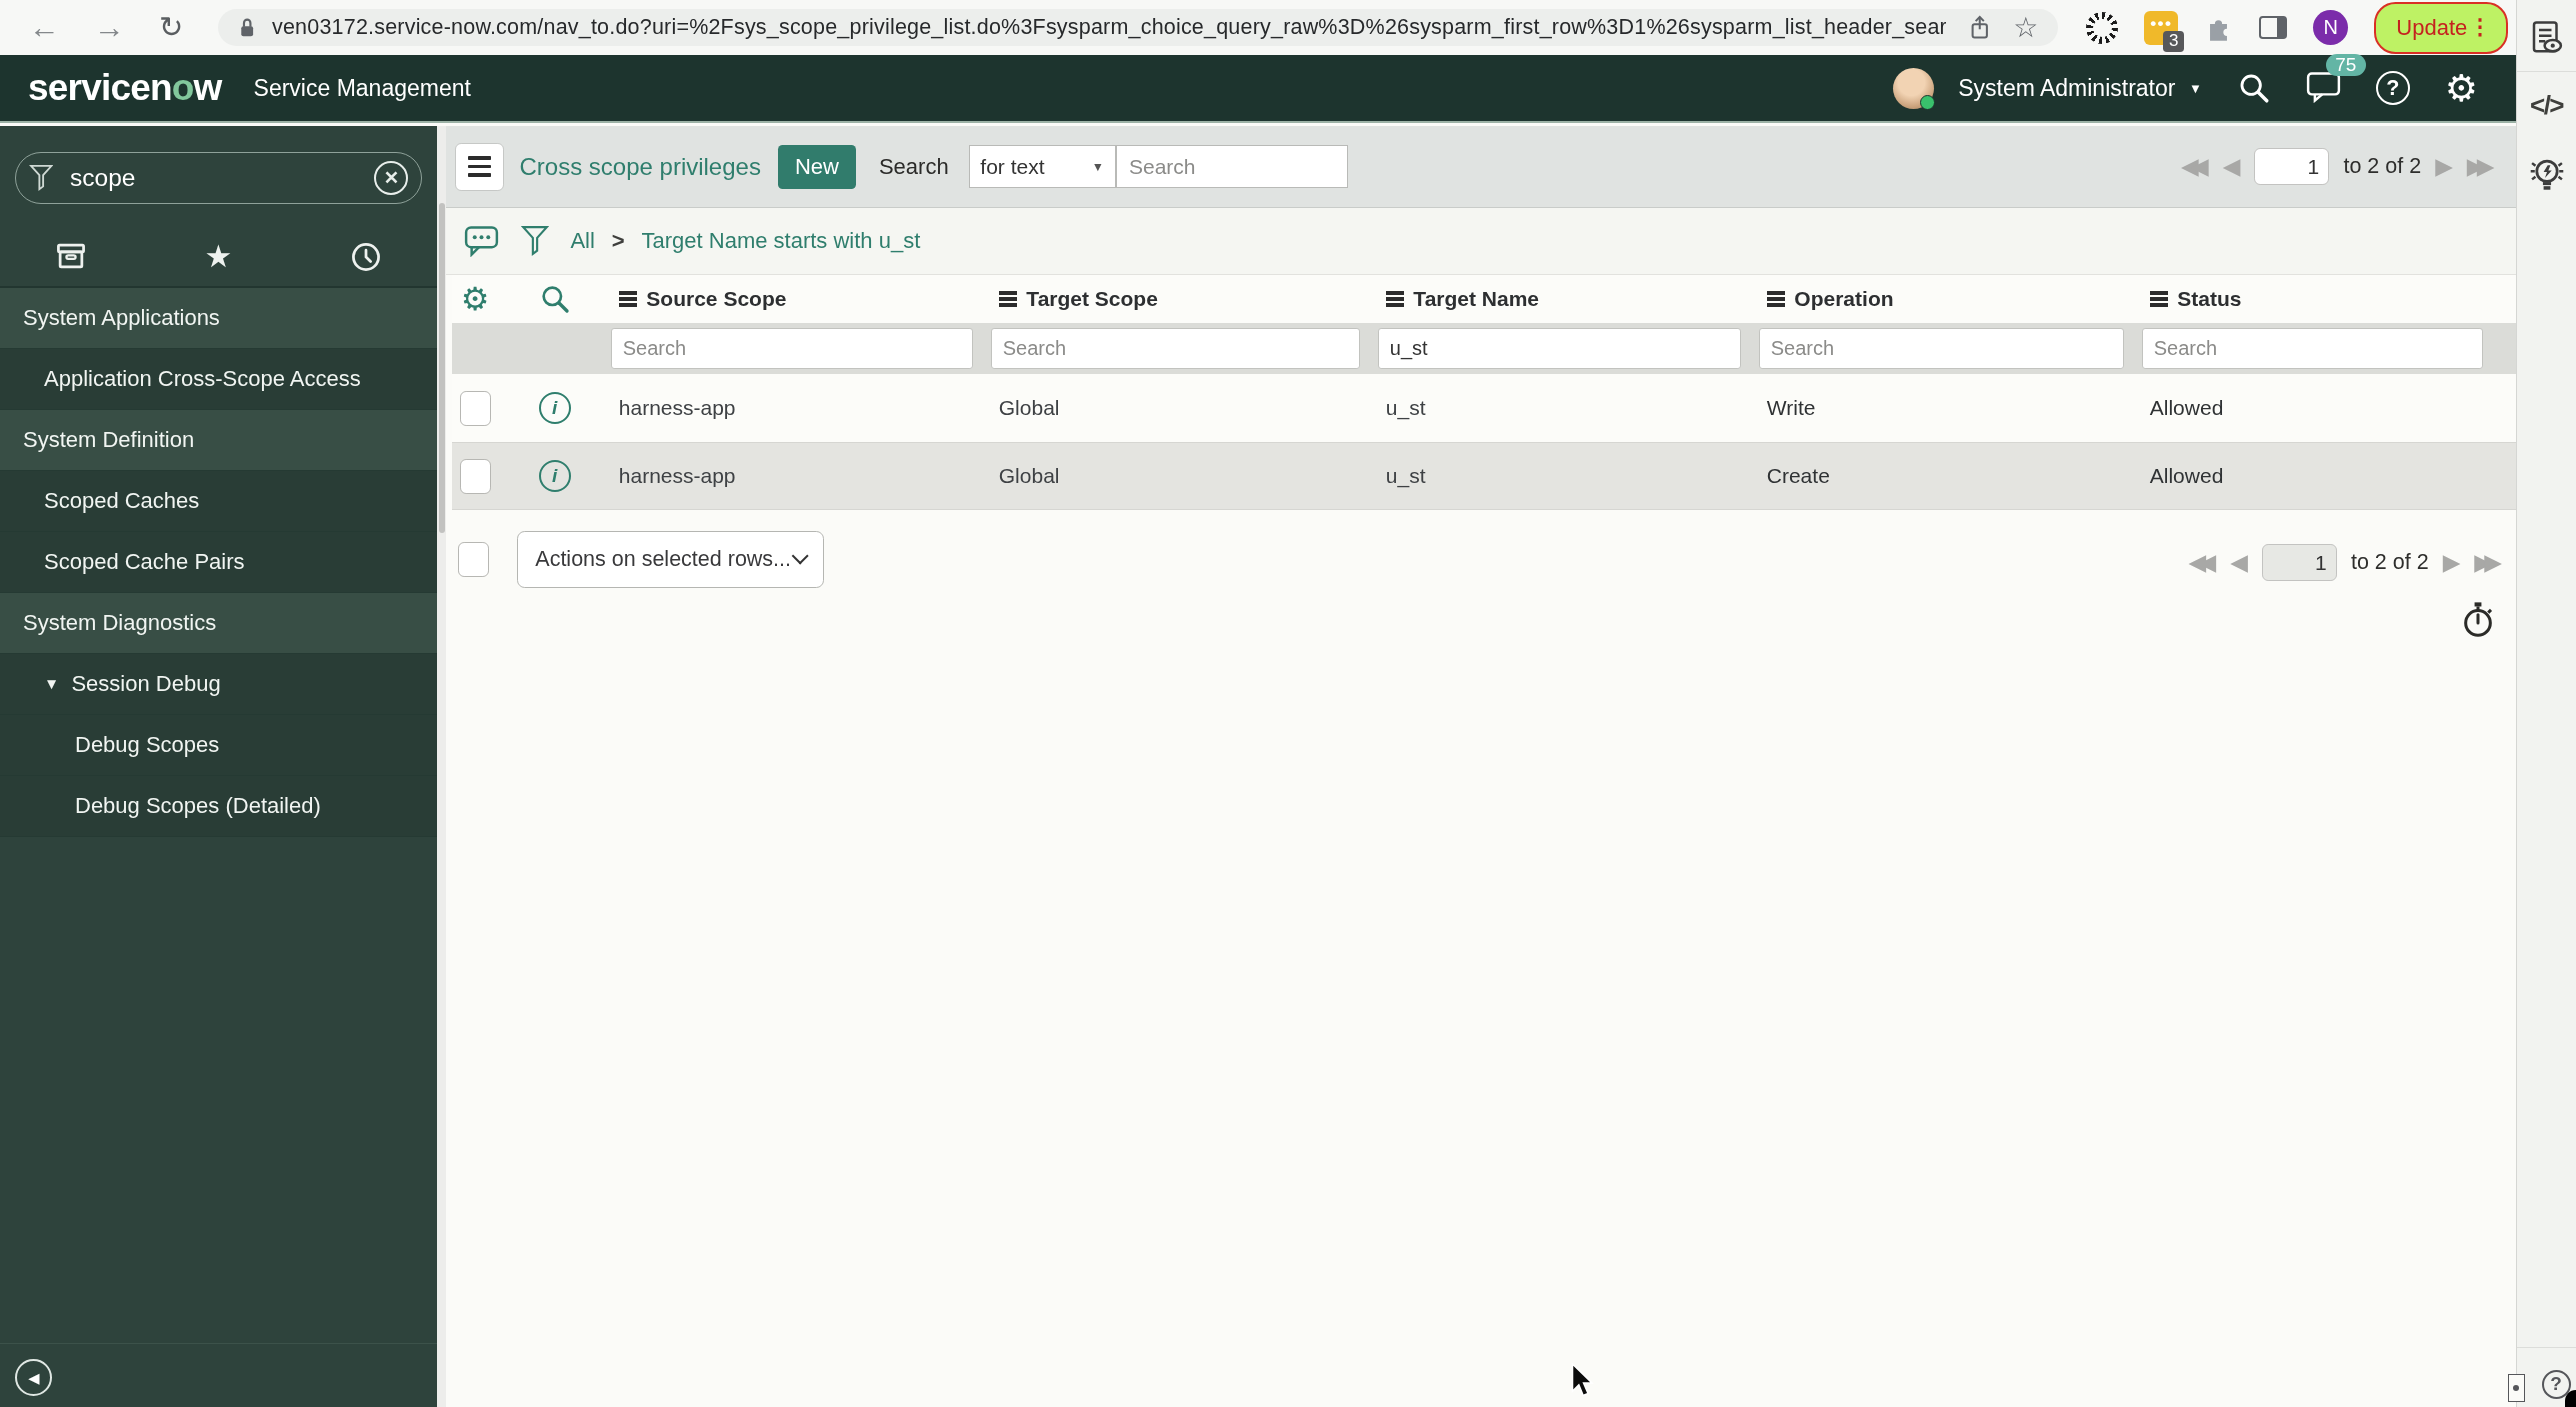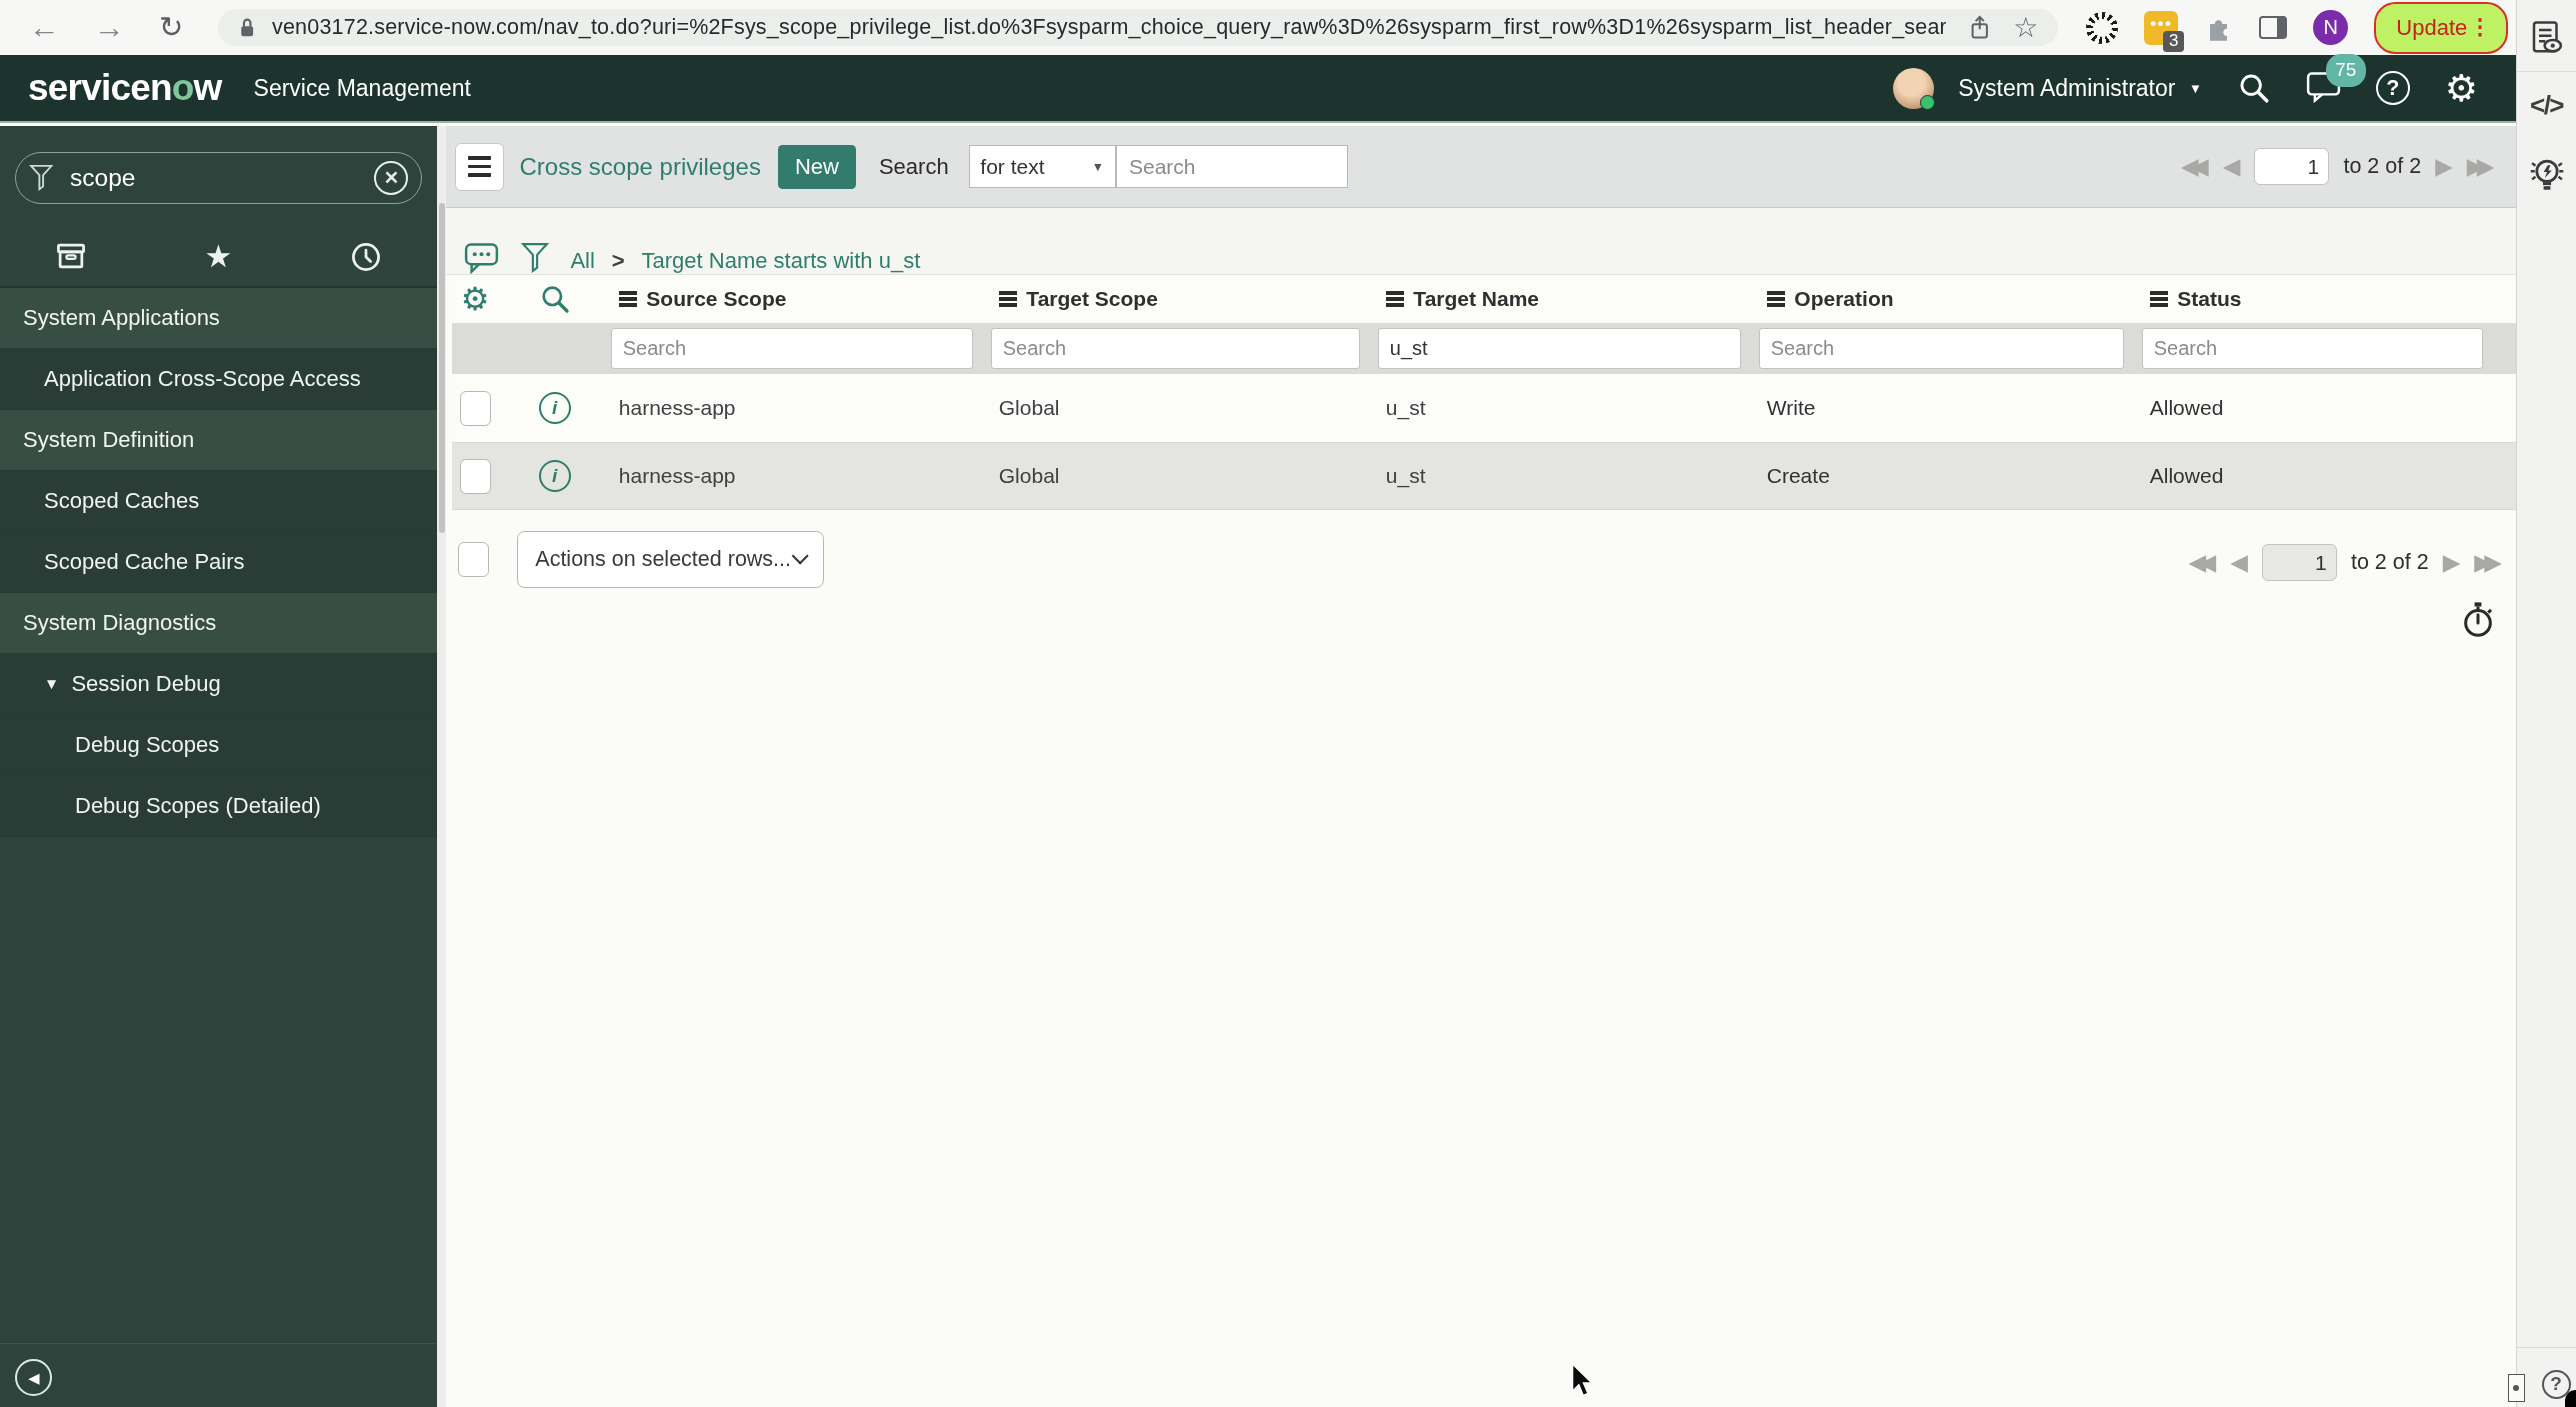--- a/index.html
+++ b/index.html
@@ -36,21 +36,21 @@
   .product-name { margin-left:32px; font-size:23px; color:#ffffff; }
   .sn-right { margin-left:auto; display:flex; align-items:center; gap:35px; padding-right:38px; }
   .sn-avatar { position:relative; width:41px; height:41px; border-radius:50%;
                background:radial-gradient(circle at 45% 35%, #f2d3b3 0 38%, #caa27c 70%, #8f7354 100%); }
   .sn-avatar::after { content:""; position:absolute; right:-1.5px; bottom:-1.5px; width:13px; height:13px; border-radius:50%; background:#39c16c; border:1.5px solid #1d342e; }
   .sn-user { color:#fff; font-size:23px; margin-left:-10.7px; }
   .sn-caret { color:#fff; font-size:13px; margin-left:-21.5px; }
   .icon-help { width:34px; height:34px; border:2.3px solid #fff; border-radius:50%; color:#fff; font-size:21.5px; font-weight:bold; display:flex; align-items:center; justify-content:center; }
   .icon-gear-white { color:#fff; font-size:37px; line-height:1; }
   .chat-wrap { position:relative; }
-  .chat-badge { position:absolute; top:-17px; left:20px; min-width:40px; height:33px; background:#63b5a5; color:#fff; font-size:19px; border-radius:15.3px; display:flex; align-items:center; justify-content:center; padding:0 6.1px; }
+  .chat-badge { position:absolute; top:-17px; left:20px; min-width:40px; height:22px; background:#63b5a5; color:#fff; font-size:19px; border-radius:15.3px; display:flex; align-items:center; justify-content:center; padding:0 6.1px; }
 
   
   #sidebar { position:absolute; left:0; top:126px; width:437px; height:1282px; background:#2e433c; }
   .sb-search { margin:26px 15.3px 0 15.3px; height:52px; border:1.5px solid #8fa29a; border-radius:28px; display:flex; align-items:center; padding:0 12.3px; }
   .sb-search-text { flex:1; margin-left:17px; color:#ffffff; font-size:24.5px; }
   .sb-clear { width:34px; height:34px; border:2.3px solid #e8eeeb; border-radius:50%; color:#e8eeeb; font-size:18.4px; font-weight:bold; display:flex; align-items:center; justify-content:center; }
   .sb-tabs { margin-top:23px; height:60px; display:flex; align-items:center; justify-content:space-between; padding:0 55px; border-bottom:0.8px solid #223630; }
   .sb-star { color:#eef2ef; font-size:31px; line-height:1; }
   .sb-menu { border-top:0.8px solid #223630; }
   .sb-row { height:61px; display:flex; align-items:center; color:#f1f5f2; font-size:22px; border-bottom:0.8px solid #253a33; }
@@ -78,21 +78,21 @@
   .toolbar-search-input::placeholder, .cell-search::placeholder { color:#8b8b89; }
 
   .pag { display:flex; align-items:center; gap:14px; }
   .pag.top { margin-left:auto; margin-right:21.5px; }
   .arr { font-size:23px; color:#a8a8a6; line-height:1; }
   .arr.dbl { letter-spacing:-7.7px; padding-right:7.7px; }
   .pag-input { width:75px; height:37px; border:0.8px solid #c3c3c1; border-radius:6.1px; background:#fff; text-align:right; padding:0 9.2px; font-size:21px; color:#333; font-family:"Liberation Sans",sans-serif; }
   .pag-input.gray { background:#e7e8e4; }
   .pag-range { font-size:21.5px; color:#2e2e2c; }
 
-  .breadcrumb { height:67px; background:#f5f6f2; border-bottom:0.8px solid #e2e2de; display:flex; align-items:flex-end; padding-left:18.4px; gap:21.5px; }
+  .breadcrumb { height:67px; background:#f5f6f2; border-bottom:0.8px solid #e2e2de; display:flex; align-items:center; padding-left:18.4px; gap:21.5px; }
   .bc-link { color:#2f7e6d; font-size:22px; }
   .bc-sep { color:#3f3f3d; font-size:22px; font-weight:bold; margin:0 -4.6px; }
 
   .list-table { padding-left:6.1px; }
   .trow { display:grid; grid-template-columns:46px 113px 380px 387px 381px 383px 359px; align-items:center; }
   .trow.head { height:48px; background:#fcfcf9; }
   .hcell { display:flex; align-items:center; gap:9.2px; font-size:21px; font-weight:bold; color:#2d2f31; padding-left:7.7px; }
   .cbars i { display:block; width:18.4px; height:3.5px; background:#2c2c2c; margin:2.7px 0; }
   .icon-gear-teal { color:#2f7e6d; font-size:32px; line-height:1; text-align:center; }
   .trow.search { height:51px; background:#dbdcd8; }

